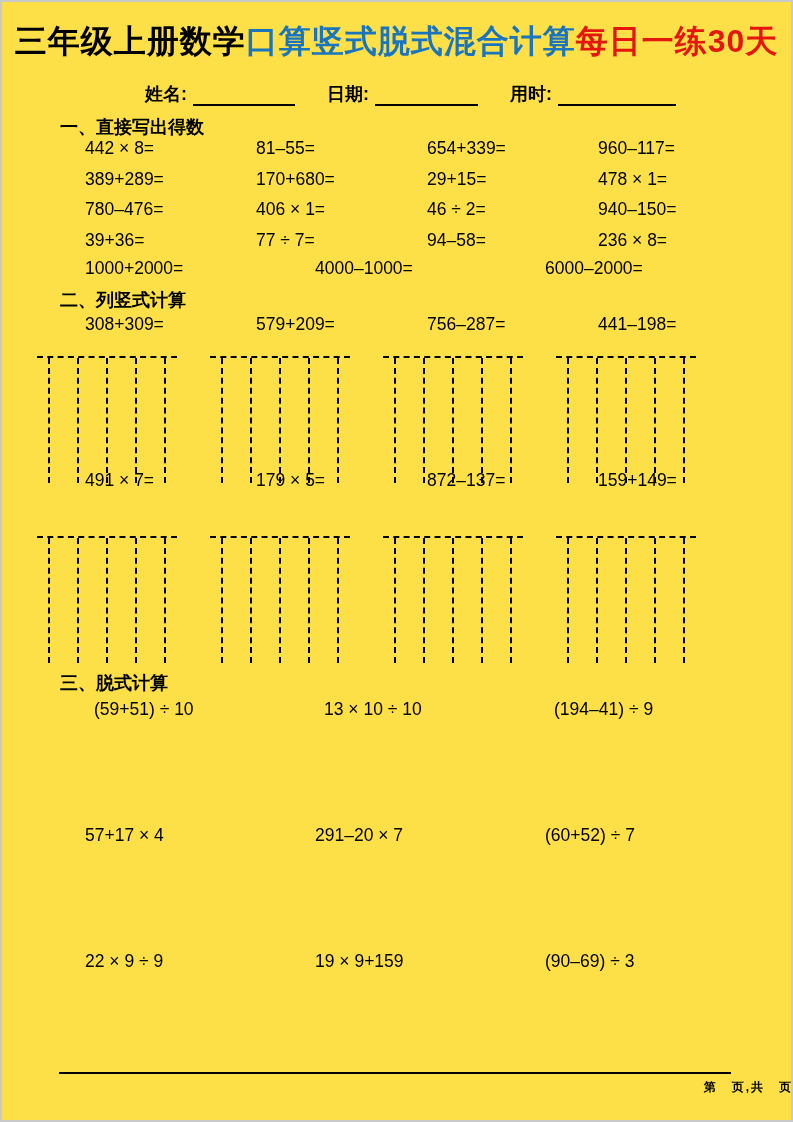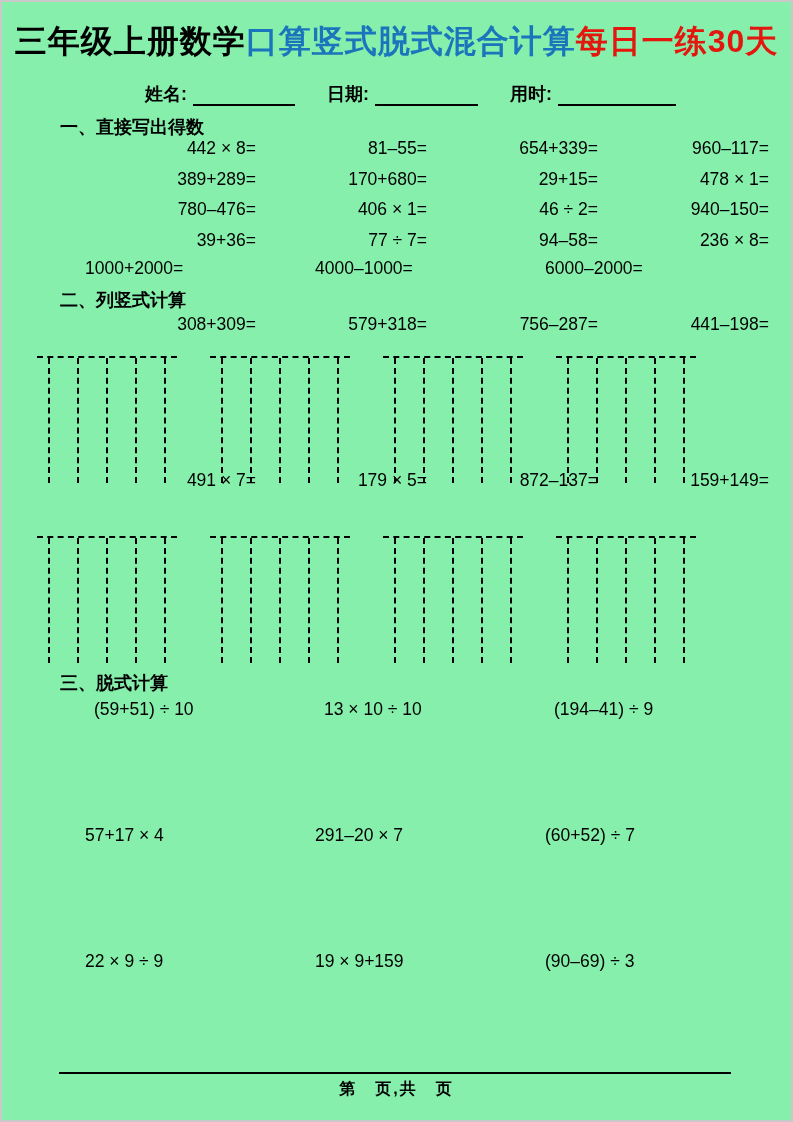--- a/index.html
+++ b/index.html
@@ -5,21 +5,21 @@
   :root{
     --blue:#1B75BC;
     --red:#E3170D;
     --ink:#000000;
   }
   *{margin:0;padding:0;box-sizing:border-box;}
   html,body{background:#ffffff;}
   .page{
     position:relative;
     width:793px;height:1122px;
-    background:#86efac;
+    background:#fde047;
     font-family:"Liberation Sans", sans-serif;
     color:var(--ink);
     box-shadow: inset 0 0 0 2px #c9c9c9;
     overflow:hidden;
   }
   
   .title{
     position:absolute;top:20px;left:0;width:100%;
     text-align:center;
     font-size:32px;font-weight:700;
@@ -48,21 +48,21 @@
     position:absolute;left:60px;
     font-size:18px;font-weight:700;
   }
   .sh1{top:115px;}
   .sh2{top:288px;}
   .sh3{top:671px;}
   
   .prob{font-size:17.5px;font-weight:400;white-space:nowrap;}
   .grid4{
     position:absolute;left:85px;
-    display:grid;grid-template-columns:171px 171px 171px 171px;text-align:right;
+    display:grid;grid-template-columns:171px 171px 171px 171px;
   }
   .grid3{
     position:absolute;left:85px;
     display:grid;grid-template-columns:230px 230px 230px;
   }
   .oral-rows{top:138px;}
   .oral-rows .prob{height:30.5px;}
   .oral-wide{top:258px;}
   .vrow1{top:314px;}
   .vrow2{top:470px;}
@@ -87,21 +87,21 @@
   .off1{top:699px;margin-left:9px;}
   .off2{top:825px;}
   .off3{top:951px;}
   
   .footer-rule{
     position:absolute;top:1072px;left:59px;width:672px;
     border-top:2px solid #000;
   }
   .footer-text{
     position:absolute;top:1079px;left:0;width:100%;
-    text-align:center;font-size:16px;font-weight:700;
+    text-align:right;font-size:12px;font-weight:700;
     letter-spacing:2px;
   }
 </style>
 </head>
 <body>
 
 <div class="page">
 
   <div class="title">
     <span class="t-black">三年级上册数学</span><span class="t-blue">口算竖式脱式混合计算</span><span class="t-red">每日一练30天</span>
@@ -139,21 +139,21 @@
   <div class="grid3 oral-wide">
     <span class="prob">1000+2000=</span>
     <span class="prob">4000–1000=</span>
     <span class="prob">6000–2000=</span>
   </div>
 
   <div class="sec-head sh2">二、列竖式计算</div>
 
   <div class="grid4 vrow1">
     <span class="prob">308+309=</span>
-    <span class="prob">579+318=</span>
+    <span class="prob">579+209=</span>
     <span class="prob">756–287=</span>
     <span class="prob">441–198=</span>
   </div>
 
   <div class="band band1">
     <div class="vgrid">
       <i class="vline"></i>
         <i class="vline"></i>
         <i class="vline"></i>
         <i class="vline"></i>

